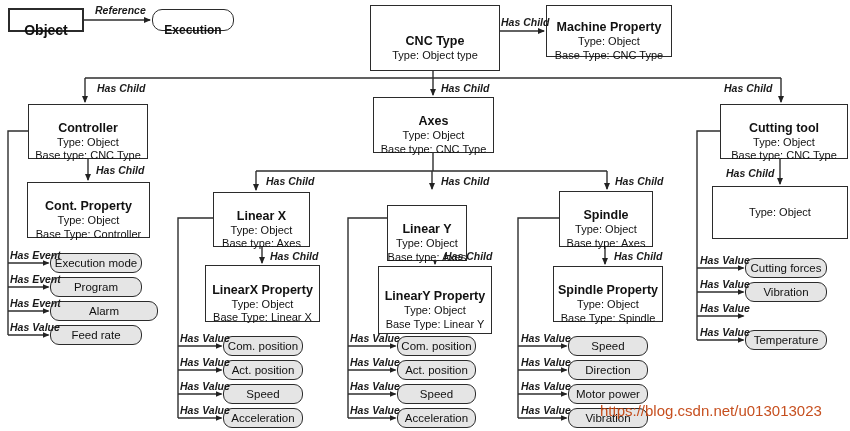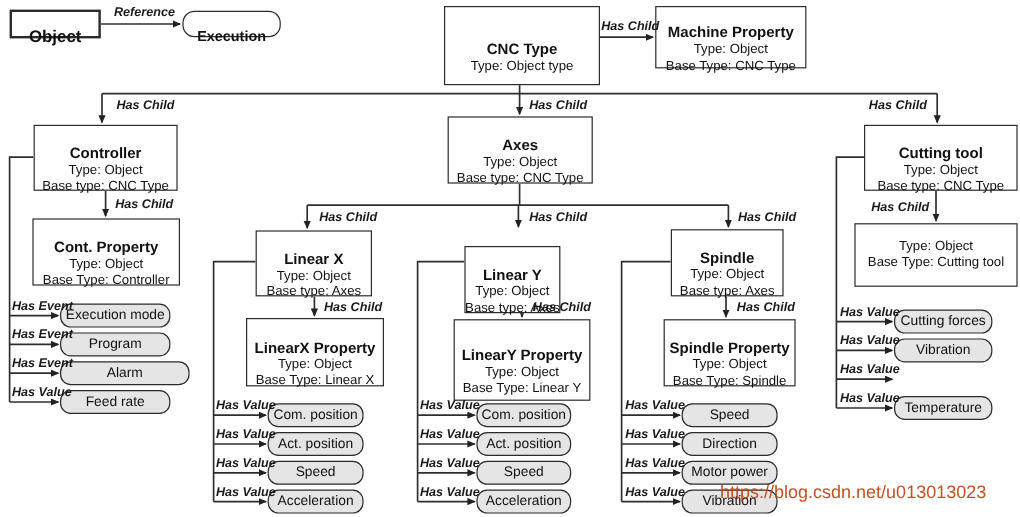--- a/index.html
+++ b/index.html
@@ -116,21 +116,20 @@
     <div class="node-line">Base type: CNC Type</div>
   </div>
 
   <div class="node" style="left:27px;top:182px;width:123px;height:56px">
     <div class="node-title">Cont. Property</div>
     <div class="node-line">Type: Object</div>
     <div class="node-line">Base Type: Controller</div>
   </div>
   <div class="node node--tight" style="left:712px;top:186px;width:136px;height:53px">
     <div class="node-line">Type: Object</div>
-    <div class="node-line">Base Type: Cutting tool</div>
   </div>
 
   <div class="node" style="left:213px;top:192px;width:97px;height:55px">
     <div class="node-title">Linear X</div>
     <div class="node-line">Type: Object</div>
     <div class="node-line">Base type: Axes</div>
   </div>
   <div class="node" style="left:387px;top:205px;width:80px;height:56px">
     <div class="node-title">Linear Y</div>
     <div class="node-line">Type: Object</div>

